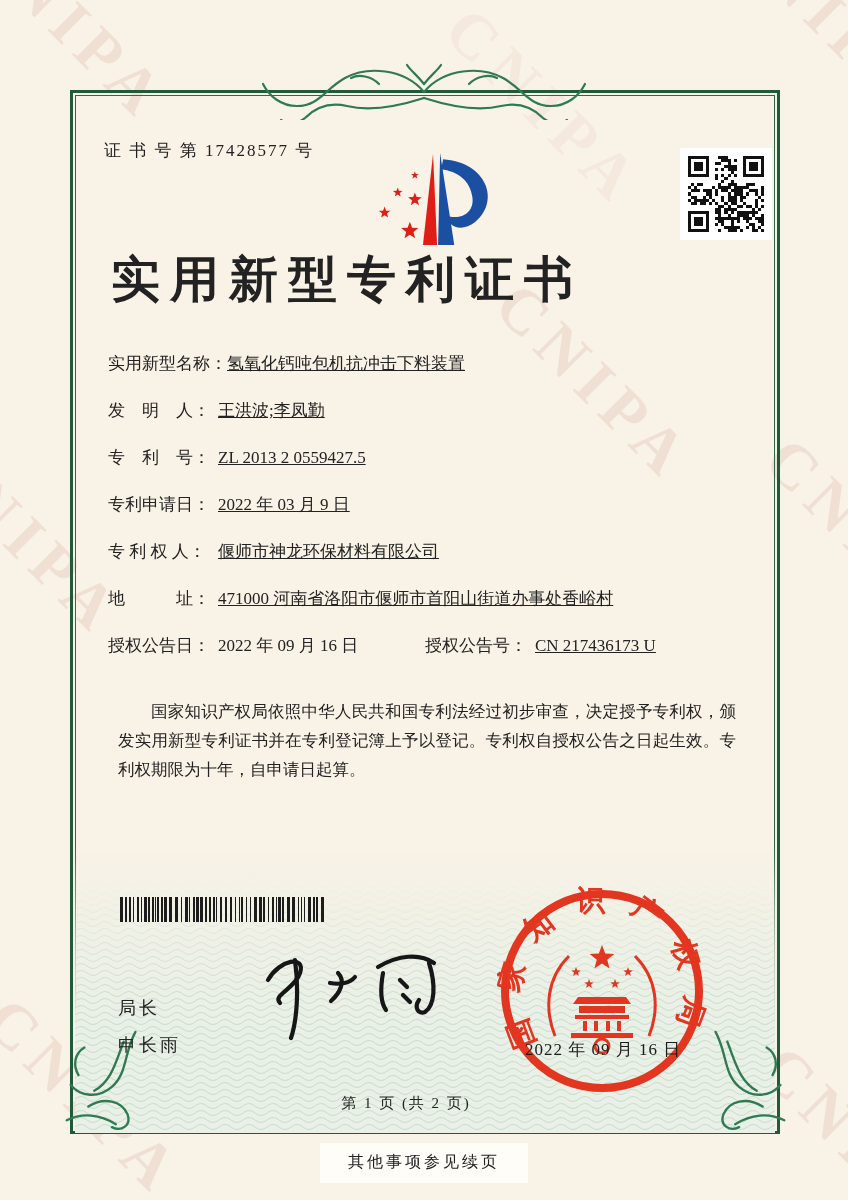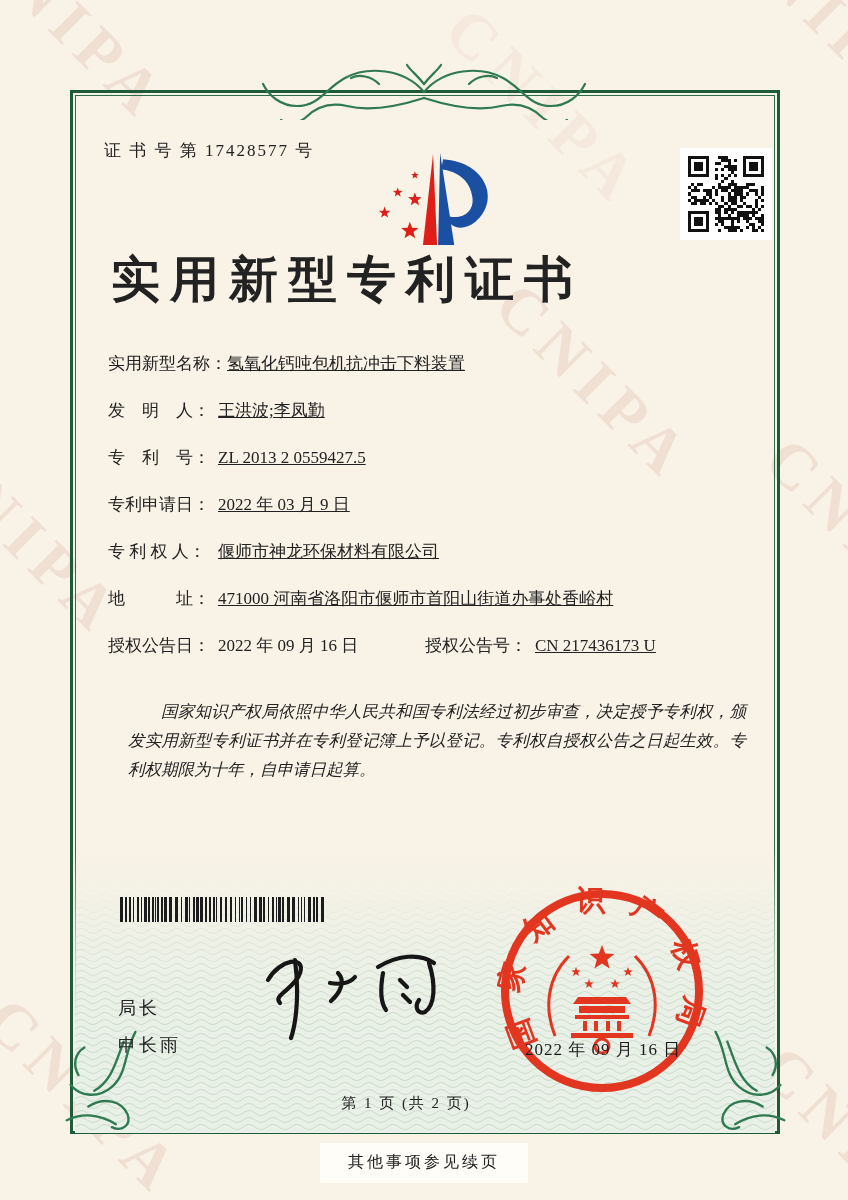--- a/index.html
+++ b/index.html
@@ -25,22 +25,22 @@
   .certno{left:104px;top:139px;font-size:17px;letter-spacing:2px;}
   .logo{left:352px;top:142px;}
   .qrbox{left:680px;top:148px;width:92px;height:92px;background:#fff;
          display:flex;align-items:center;justify-content:center;}
   .title{left:0;top:247px;width:684px;text-align:center;font-size:49px;
          font-weight:bold;letter-spacing:10px;text-indent:10px;}
   .fields{left:108px;top:352px;width:630px;font-size:17px;text-decoration:underline;}
   .frow{height:19px;margin-bottom:28px;white-space:nowrap;}
   .flbl{display:inline-block;min-width:110px;}
   .fval1{display:inline-block;width:207px;}
-  .paras{left:128px;top:698px;width:618px;font-size:16.5px;line-height:1.75;
-         text-align:justify;font-style:italic;}
+  .paras{left:118px;top:698px;width:618px;font-size:16.5px;line-height:1.75;
+         text-align:justify;}
   .paras p{margin:0;text-indent:2em;}
   .barcode{left:120px;top:897px;width:222px;height:25px;display:flex;align-items:stretch;}
   .barcode div{flex:none;}
   .officials{left:118px;top:996px;font-size:18px;letter-spacing:3px;}
   .officials .nm{margin-top:13px;text-align:right;}
   .sig{left:250px;top:935px;}
   .seal{left:497px;top:886px;}
   .sealdate{left:517px;top:1038px;width:172px;text-align:center;font-size:17px;
             color:#1c1c1c;letter-spacing:1px;}
   .pageinfo{left:70px;top:1094px;width:672px;text-align:center;font-size:15px;

